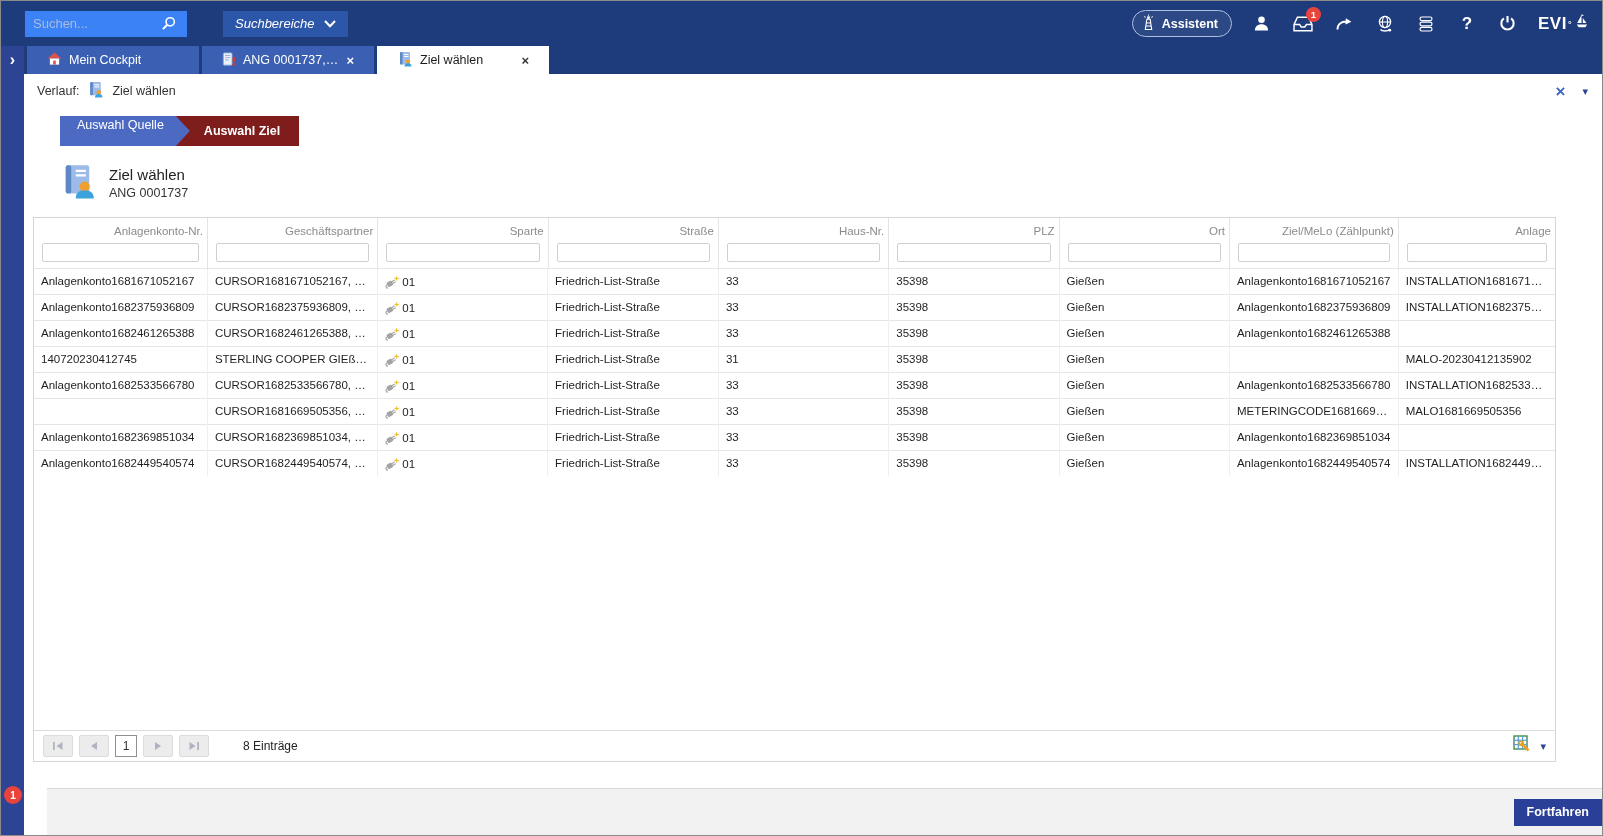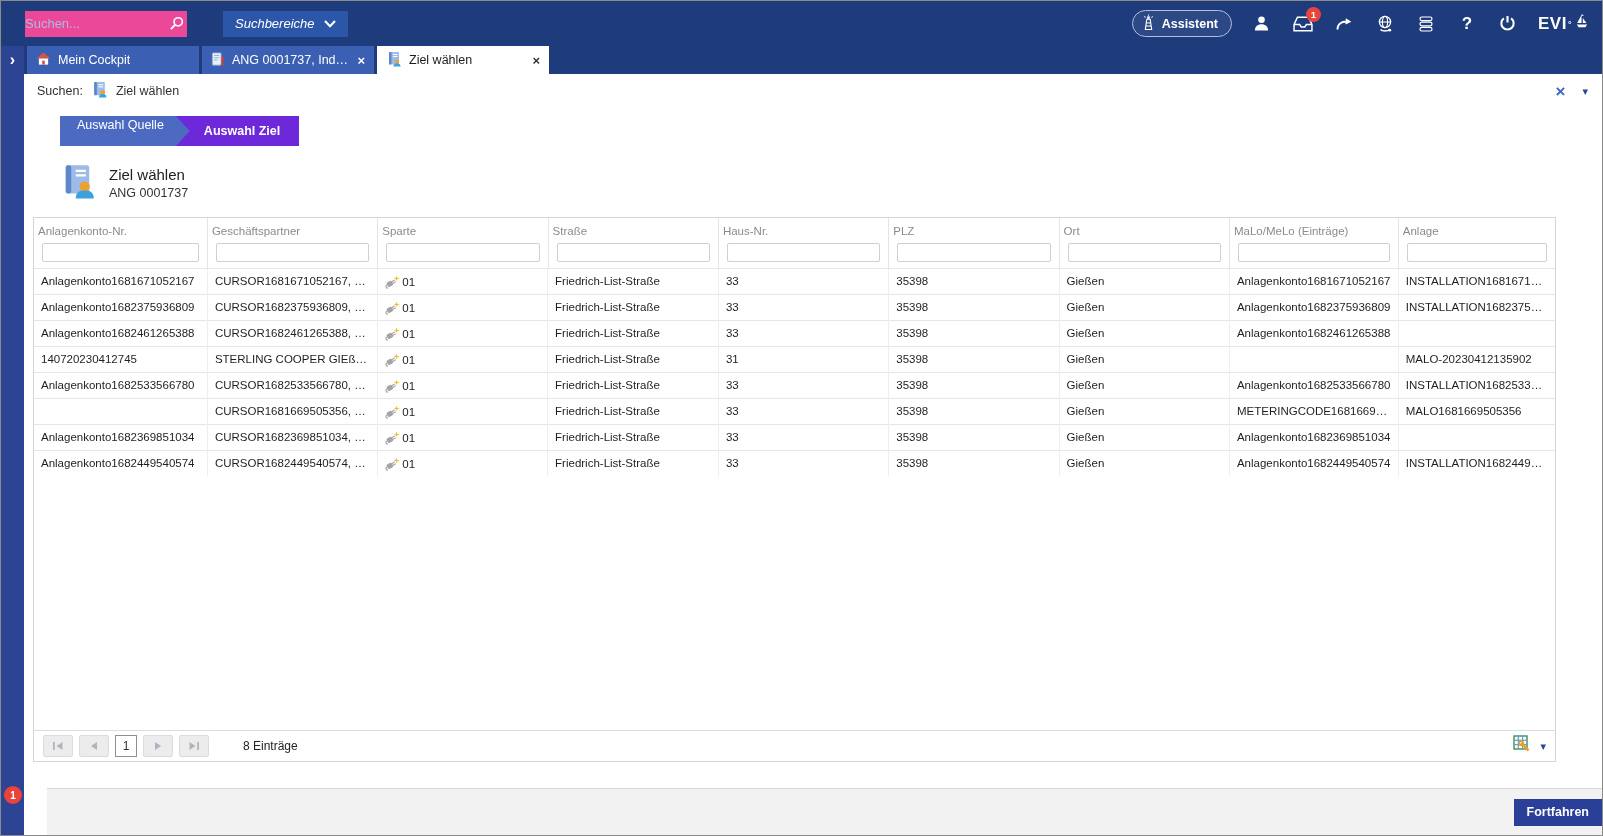--- a/index.html
+++ b/index.html
@@ -2,65 +2,65 @@
 <html><head>
 <meta charset="utf-8">
 <style>
   * { margin:0; padding:0; box-sizing:border-box; }
   html,body { background:#fff; }
   body { font-family:"Liberation Sans", sans-serif; }
   .window { position:relative; width:1603px; height:836px; border:1px solid #8a8a8a; background:#fff; overflow:hidden; }
 
   
   .topbar { height:45px; background:#1e3c7c; display:flex; align-items:center; padding:0 14px 0 24px; }
-  .searchbox { width:162px; height:26px; background:#ec4899; display:flex; align-items:center; padding:0 0; }
+  .searchbox { width:162px; height:26px; background:#3b82f6; display:flex; align-items:center; padding:0 8px; }
   .searchbox input { flex:1; min-width:0; background:transparent; border:none; outline:none; color:#fff; font-size:13px; }
   .searchbox input::placeholder { color:#a9bcde; }
   .sb-btn { margin-left:36px; height:26px; background:#2c56a8; color:#fff; font-size:13px; display:flex; align-items:center; gap:9px; padding:0 12px; cursor:pointer;font-style:italic; }
   .top-right { margin-left:auto; display:flex; align-items:center; gap:19px; }
   .assist-pill { height:27px; border:1px solid #aebfe2; border-radius:14px; background:rgba(255,255,255,0.07); color:#fff; display:flex; align-items:center; gap:7px; padding:0 13px 0 9px; font-size:12.5px; font-weight:bold; cursor:pointer; }
   .tico { position:relative; display:flex; align-items:center; justify-content:center; width:22px; height:22px; cursor:pointer; }
   .inbox-badge { position:absolute; top:-6px; right:-7px; min-width:15px; height:15px; border-radius:8px; background:#e8443b; color:#fff; font-size:9.5px; font-weight:bold; display:flex; align-items:center; justify-content:center; padding:0 3px; }
   .help-q { color:#fff; font-size:17px; font-weight:bold; }
   .evi-logo { display:flex; align-items:center; color:#fff; font-weight:bold; font-size:17px; letter-spacing:0.5px; gap:1px; }
   .evi-deg { font-size:9px; margin-top:1px; }
 
   
   .tabbar { height:28px; background:#1e3c7c; display:flex; align-items:stretch; }
   .tab-chevron { width:23px; background:#2d4494; color:#fff; display:flex; align-items:center; justify-content:center; font-size:16px; font-weight:bold; cursor:pointer; }
-  .tab { width:172px; margin-left:3px; display:flex; align-items:center; gap:7px; padding:0 9px; font-size:12.5px; color:#fff; background:#3a5fb3; cursor:pointer; white-space:nowrap; overflow:hidden; }
+  .tab { width:172px; margin-left:3px; display:flex; align-items:center; gap:7px; padding:0 20px; font-size:12.5px; color:#fff; background:#3a5fb3; cursor:pointer; white-space:nowrap; overflow:hidden; }
   .tab .tlabel { overflow:hidden; text-overflow:ellipsis; }
   .tab .tclose { margin-left:auto; font-weight:bold; font-size:13px; color:#fff; cursor:pointer; }
   .tab.active { background:#fff; color:#1c1c1c; }
   .tab.active .tclose { color:#333; }
 
   
   .bodyrow { position:relative; display:flex; height:761px; }
   .left-strip { position:relative; width:23px; background:#2d4494; flex:0 0 23px; }
   .strip-badge { position:absolute; left:3px; bottom:31px; width:18px; height:18px; border-radius:50%; background:#e8443b; color:#fff; font-size:10px; font-weight:bold; display:flex; align-items:center; justify-content:center; }
   .content { flex:1; background:#fff; position:relative; overflow:hidden; }
 
   .verlauf-row { height:30px; display:flex; align-items:center; gap:8px; padding:4px 14px 0 13px; font-size:12.5px; color:#333; }
   .verlauf-right { margin-left:auto; display:flex; align-items:center; gap:17px; }
   .v-close { color:#3b66c4; font-size:17px; font-weight:bold; line-height:1; cursor:pointer; }
   .v-caret { color:#2d4494; font-size:11px; cursor:pointer; }
 
   .wizard { display:flex; margin:12px 0 0 36px; height:30px; font-size:12.5px; }
   .step { display:flex; align-items:center; color:#fff; }
   .step1 { background:#4d6ac2; padding:0 26px 12px 17px; clip-path:polygon(0 0, calc(100% - 14px) 0, 100% 50%, calc(100% - 14px) 100%, 0 100%); filter:drop-shadow(2px 0 0 #ffffff); position:relative; z-index:2; cursor:pointer; }
-  .step2 { background:#6d28d9; margin-left:-14px; padding:0 19px 0 28px; font-weight:bold; cursor:pointer; }
+  .step2 { background:#7f1d1d; margin-left:-14px; padding:0 19px 0 28px; font-weight:bold; cursor:pointer; }
 
   .title-block { display:flex; align-items:center; gap:13px; margin:17px 0 0 36px; }
   .title-text .t1 { font-size:15px; color:#222; }
   .title-text .t2 { font-size:12.5px; color:#333; margin-top:3px; }
 
   
   .grid-wrap { margin:14px 46px 0 9px; height:545px; border:1px solid #d5d5d5; display:flex; flex-direction:column; background:#fff; }
   table { width:100%; border-collapse:collapse; table-layout:fixed; }
-  thead th { font-weight:normal; color:#8b8b8b; font-size:11.5px; text-align:left; height:23px; padding:3px 4px 0; border-right:1px solid #e4e4e4; white-space:nowrap; overflow:hidden; }
+  thead th { font-weight:normal; color:#8b8b8b; font-size:11.5px; text-align:right; height:23px; padding:3px 4px 0; border-right:1px solid #e4e4e4; white-space:nowrap; overflow:hidden; }
   thead th:last-child { border-right:none; }
   tr.fltrow td { border-right:1px solid #e4e4e4; padding:1px 8px 6px; }
   tr.fltrow td:last-child { border-right:none; }
   .flt-input { width:100%; height:19px; border:1px solid #cfcfcf; border-radius:2px; outline:none; font-size:11.5px; padding:0 4px; }
   tbody td { height:26px; border-top:1px solid #e6e6e6; border-right:1px solid #efefef; padding:0 7px; font-size:11.5px; color:#1f1f1f; white-space:nowrap; overflow:hidden; text-overflow:ellipsis; }
   tbody td:last-child { border-right:none; }
   td.sparte { display:flex; align-items:center; gap:2px; border-right:1px solid #efefef; }
   .plug-icon { display:inline-flex; width:15px; height:14px; }
 
   .grid-filler { flex:1; }
@@ -212,21 +212,21 @@
   </div>
 
   <div class="bodyrow">
     <div class="left-strip">
       <div class="strip-badge">1</div>
     </div>
 
     <div class="content">
 
       <div class="verlauf-row">
-        <span>Suchen:</span>
+        <span>Verlauf:</span>
         <span><svg viewBox="0 0 32 32" width="17" height="17">
           <rect x="6" y="2" width="20" height="25" rx="2" fill="#9cbbe8"></rect>
           <rect x="6" y="2" width="5" height="25" rx="2" fill="#5d87c6"></rect>
           <line x1="14" y1="7" x2="23" y2="7" stroke="#fff" stroke-width="2"></line>
           <line x1="14" y1="11" x2="23" y2="11" stroke="#fff" stroke-width="2"></line>
           <circle cx="22" cy="21" r="4.2" fill="#f0a030"></circle>
           <path d="M15 31 C15 26 18 24.6 22 24.6 C26 24.6 29 26 29 31 Z" fill="#3da2dc"></path>
         </svg></span>
         <span>Ziel wählen</span>
         <span class="verlauf-right">
@@ -270,21 +270,21 @@
           </colgroup>
           <thead>
             <tr>
                 <th>Anlagenkonto-Nr.</th>
                 <th>Geschäftspartner</th>
                 <th>Sparte</th>
                 <th>Straße</th>
                 <th>Haus-Nr.</th>
                 <th>PLZ</th>
                 <th>Ort</th>
-                <th>MaLo/MeLo (Einträge)</th>
+                <th>Ziel/MeLo (Zählpunkt)</th>
                 <th>Anlage</th>
               </tr>
             <tr class="fltrow">
                 <td><input class="flt-input" style=""></td>
                 <td><input class="flt-input" style=""></td>
                 <td><input class="flt-input" style=""></td>
                 <td><input class="flt-input" style=""></td>
                 <td><input class="flt-input" style=""></td>
                 <td><input class="flt-input" style=""></td>
                 <td><input class="flt-input" style=""></td>

